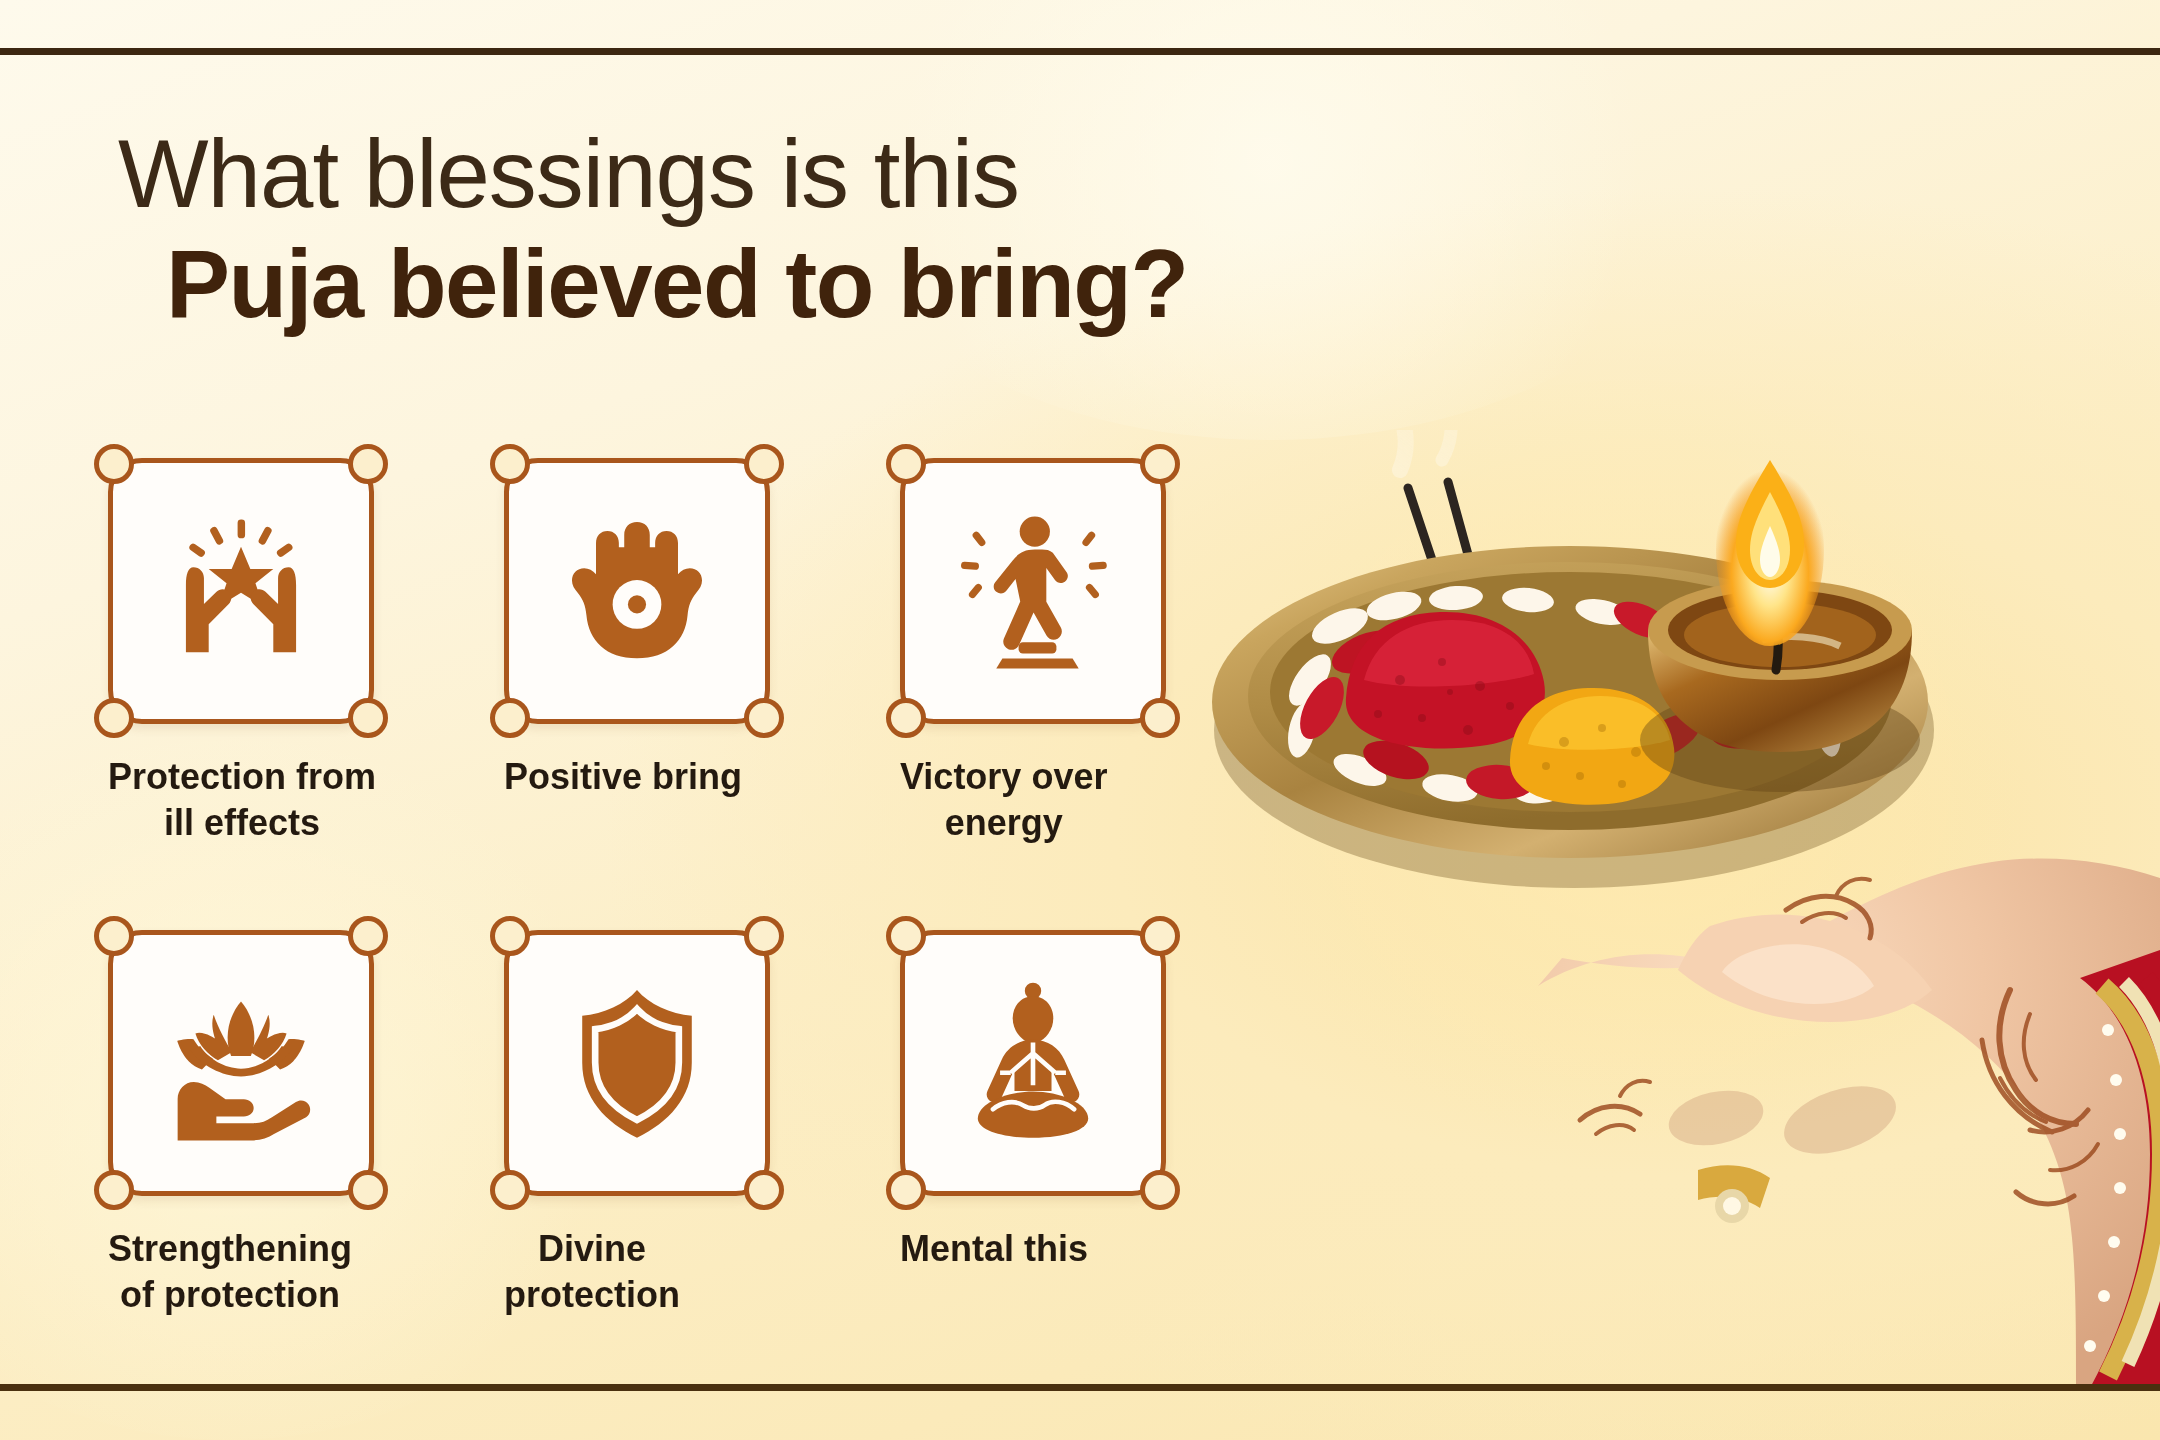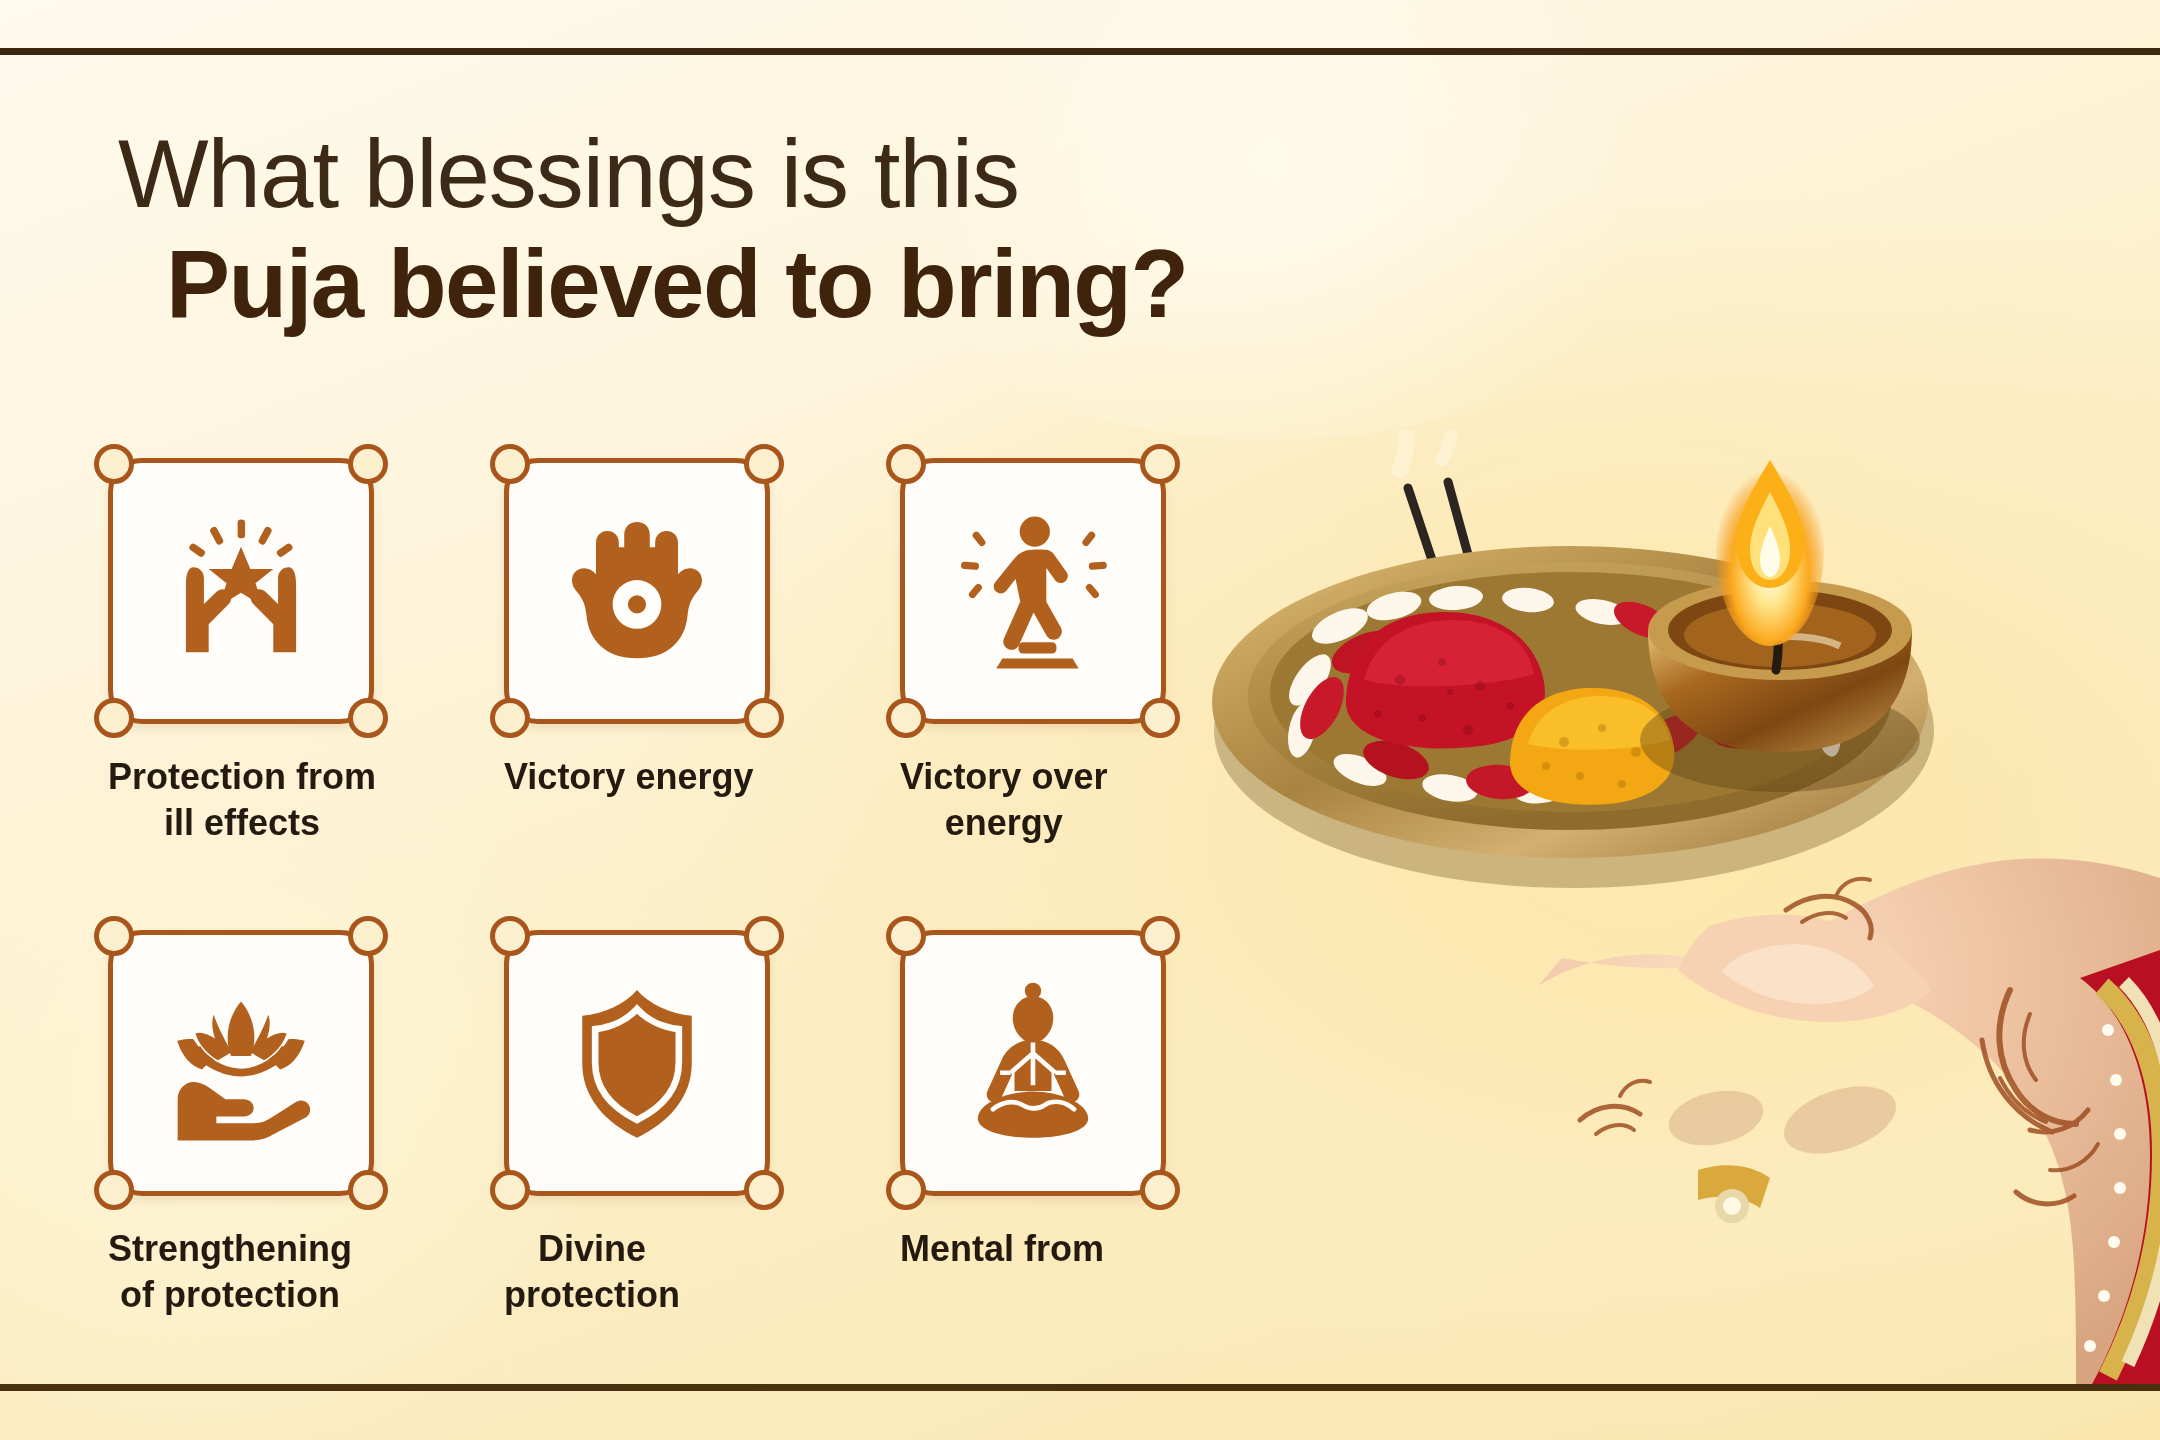--- a/index.html
+++ b/index.html
@@ -142,21 +142,21 @@
         <div class="cut bl"></div>
         <div class="cut br"></div>
         <svg width="168" height="168" viewBox="0 0 100 100">
           <g fill="#B2601E">
             <path d="M50 9c-4.6 0-7.6 3.2-7.6 7.6V24h-3.2v-2.6c0-4.2-2.8-7.1-6.8-7.1s-6.8 2.9-6.8 7.1V40c-1.9-2.4-4.4-3.6-7-3.6-4.3 0-7.3 3.1-7.3 7.3 0 2.8 1.4 4.9 3.4 7.3 3.2 3.9 4.6 7.6 5.2 13.4C21.3 79.6 31.6 90 50 90s28.7-10.4 30.1-25.6c.6-5.8 2-9.5 5.2-13.4 2-2.4 3.4-4.5 3.4-7.3 0-4.2-3-7.3-7.3-7.3-2.6 0-5.1 1.2-7 3.6V21.4c0-4.2-2.8-7.1-6.8-7.1s-6.8 2.9-6.8 7.1V24h-3.2v-7.4C57.6 12.2 54.6 9 50 9z"></path>
           </g>
           <circle cx="50" cy="58" r="14.5" fill="#FFFDFA"></circle>
           <circle cx="50" cy="58" r="5.4" fill="#B2601E"></circle>
         </svg>
       </div>
-      <div class="cell-label">Victory energy</div>
+      <div class="cell-label">Positive bring</div>
     </div>
 
     <div class="cell">
       <div class="icon-frame">
         <div class="plate"></div>
         <div class="cut tl"></div>
         <div class="cut tr"></div>
         <div class="cut bl"></div>
         <div class="cut br"></div>
         <svg width="180" height="180" viewBox="0 0 100 100">
@@ -228,21 +228,21 @@
           <g fill="#B2601E">
             <circle cx="50" cy="9.5" r="4.6"></circle>
             <path d="M50 12.5c-6.6 0-11.4 5.4-11.4 12.4 0 6.4 4.2 11.8 9 13.6h4.8c4.8-1.8 9-7.2 9-13.6 0-7-4.8-12.4-11.4-12.4z"></path>
             <path d="M50 37c-8.4 0-14.6 4.6-17.6 11.2l-8 17.6c-1 2.2-.2 4.8 2 5.8 2.2 1 4.8.2 5.8-2l7.4-16.2v12.4h20.8V53.4l7.4 16.2c1 2.2 3.6 3 5.8 2 2.2-1 3-3.6 2-5.8l-8-17.6C64.6 41.6 58.4 37 50 37z"></path>
             <path d="M50 66c-14.8 0-31 6.6-31 15.2C19 87.4 31.6 92 50 92s31-4.6 31-10.8C81 72.6 64.8 66 50 66z"></path>
           </g>
           <path fill="none" stroke="#FFFDFA" stroke-width="2.6" stroke-linejoin="round" d="M50 38.5v24 M50 44.5l-12.5 11 M50 44.5l12.5 11 M37.5 55.5h-6 M62.5 55.5h6"></path>
           <path fill="none" stroke="#FFFDFA" stroke-width="2.6" stroke-linecap="round" d="M27.5 76c5-4.2 12-5.4 17-2.2 3.6 2.3 8.5 2.3 12-.2 4.6-3.2 11.6-2 16.6 2.4"></path>
         </svg>
       </div>
-      <div class="cell-label">Mental from</div>
+      <div class="cell-label">Mental this</div>
     </div>
 
   </div>
 
   <div id="photo">
     <svg width="1010" height="958" viewBox="0 0 1010 958">
       <defs>
         <linearGradient id="brassRim" x1="0" y1="0" x2="1" y2="1">
           <stop offset="0" stop-color="#E7C98C"></stop>
           <stop offset=".18" stop-color="#C9A55E"></stop>

